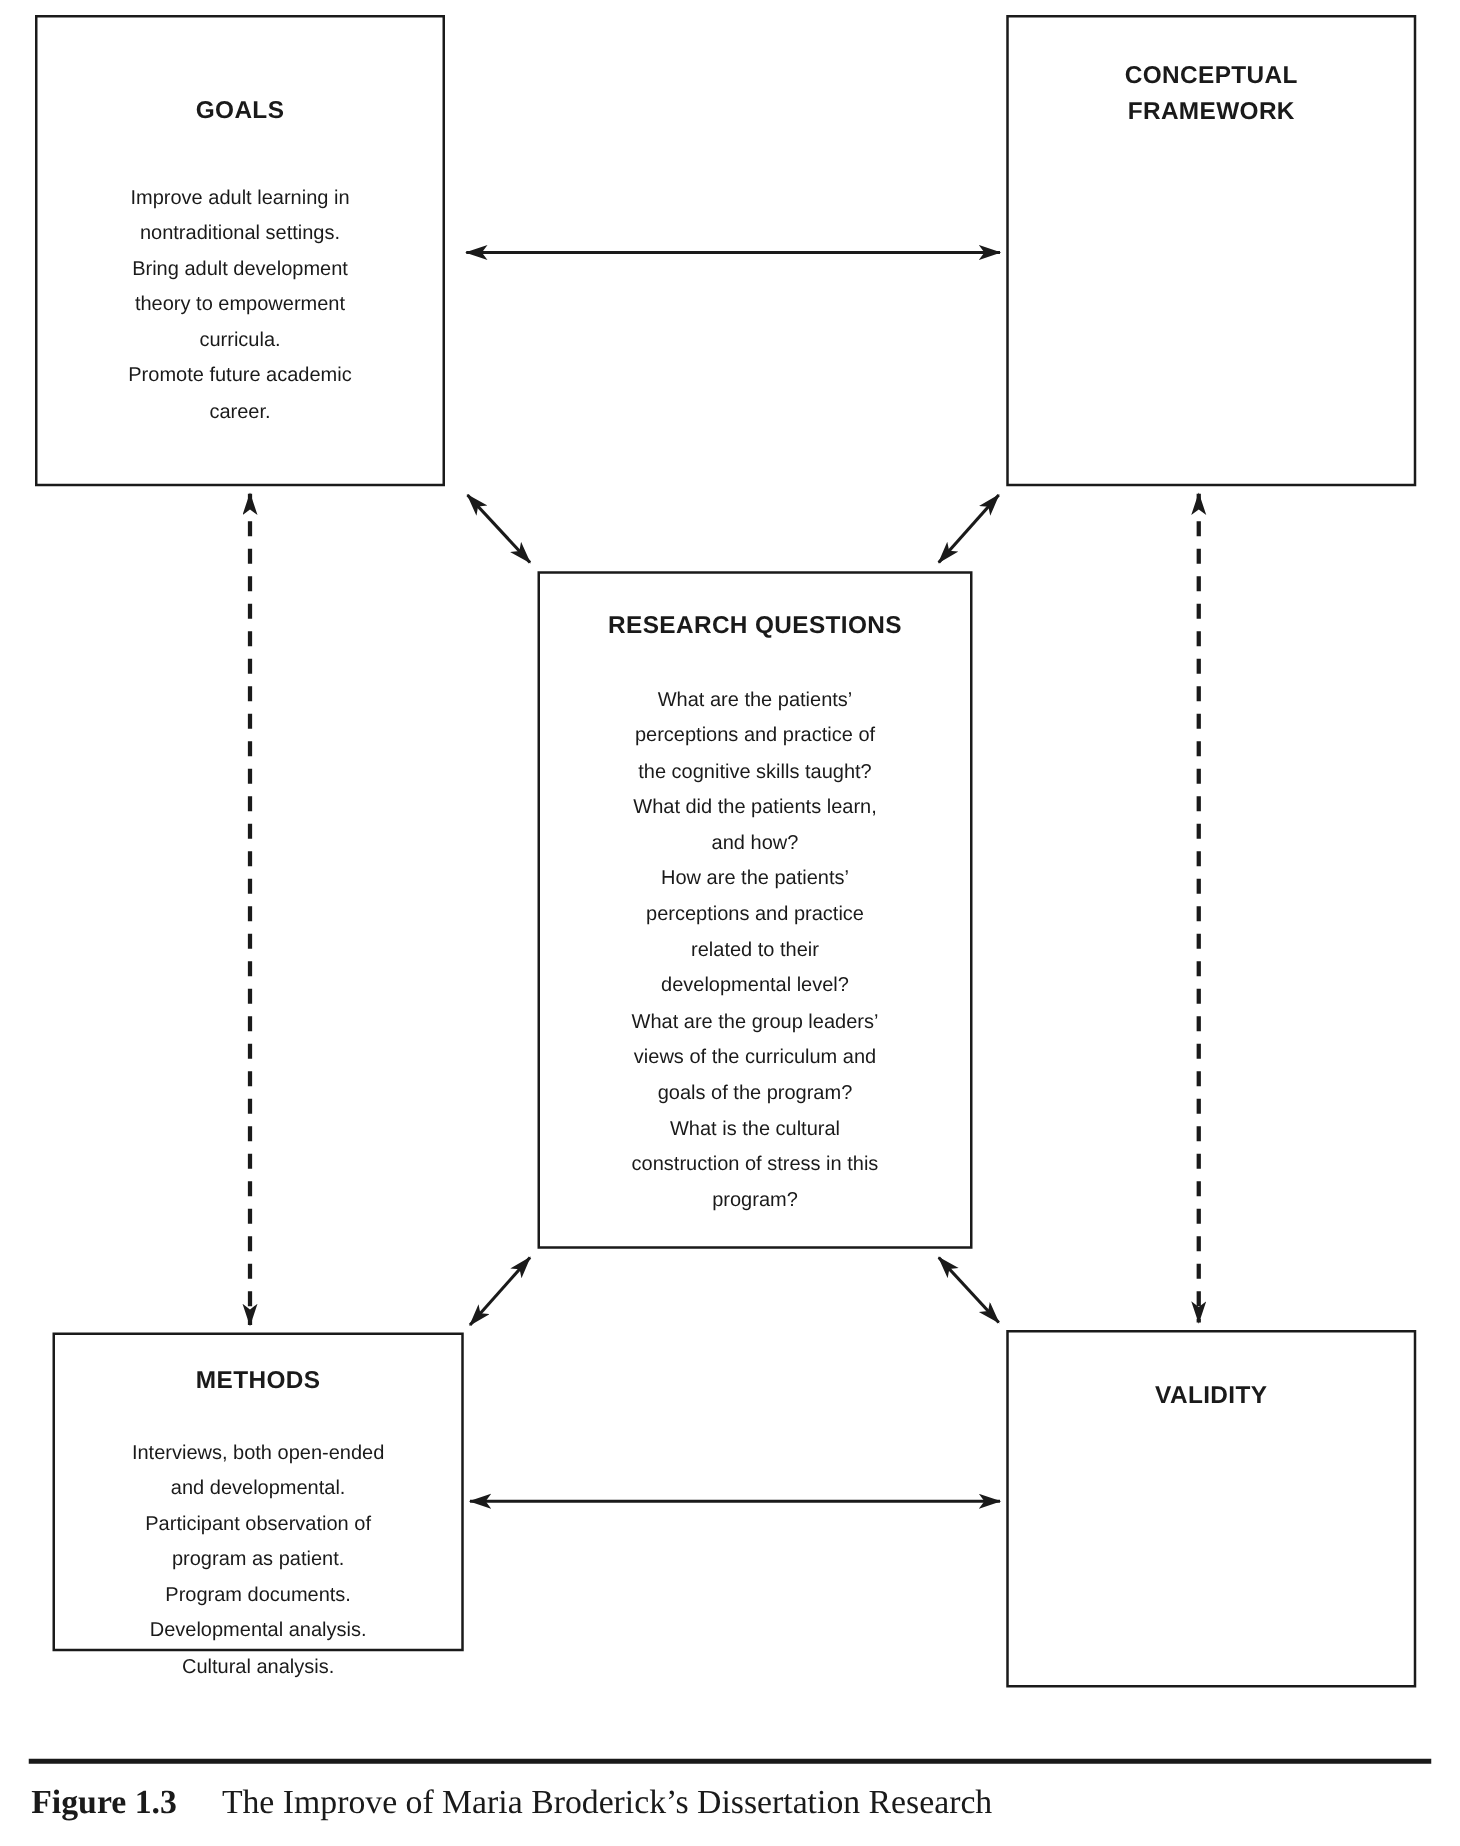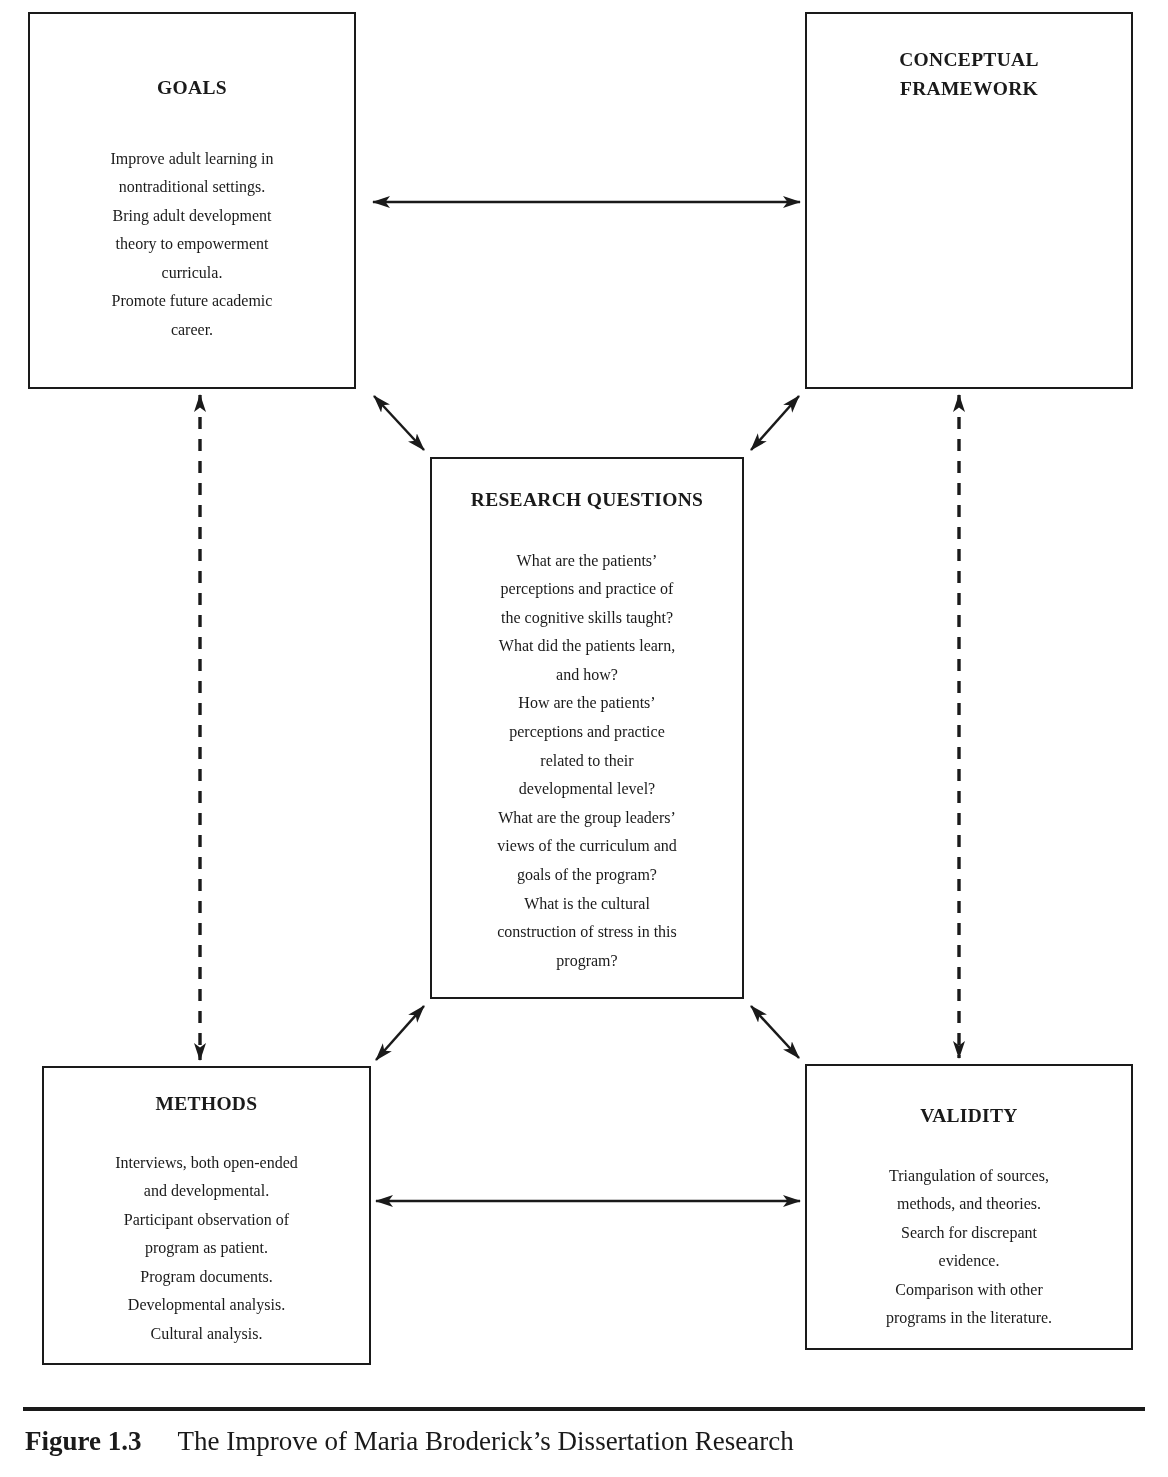--- a/index.html
+++ b/index.html
@@ -22,40 +22,39 @@
     top: 0;
     width: 1168px;
     height: 1410px;
   }
   .box {
     position: absolute;
     border: 2.5px solid #1a1a1a;
     background: #ffffff;
     box-sizing: border-box;
     text-align: center;
-    font-family: Liberation Serif, serif;
   }
   .box-title {
     font-weight: bold;
     font-size: 19.5px;
     line-height: 28.5px;
     letter-spacing: 0.3px;
     white-space: pre-line;
     margin-top: var(--pt, 24px);
   }
   .box-body {
     font-size: 16px;
     line-height: 28.6px;
     white-space: pre-line;
     margin-top: var(--gap, 30px);
   }
   .goals               { left: 28px;  top: 12px;   width: 328px; height: 377px; --pt: 60px; --gap: 42px; }
   .conceptual-framework{ left: 805px; top: 12px;   width: 328px; height: 377px; --pt: 32px; --gap: 41px; }
-  .research-questions  { left: 430px; top: 457px;  width: 314px; height: 542px; --pt: 27px; --gap: 32px; }
-  .methods             { left: 42px;  top: 1066px; width: 329px; height: 299px; --pt: 22px; --gap: 30px; }
+  .research-questions  { left: 430px; top: 457px;  width: 348px; height: 542px; --pt: 27px; --gap: 32px; }
+  .methods             { left: 42px;  top: 1066px; width: 329px; height: 255px; --pt: 22px; --gap: 30px; }
   .validity            { left: 805px; top: 1064px; width: 328px; height: 286px; --pt: 36px; --gap: 31px; }
   .caption-rule {
     position: absolute;
     left: 23px;
     top: 1407px;
     width: 1122px;
     height: 4px;
     background: #1a1a1a;
   }
   .caption {
@@ -135,26 +134,20 @@
 and developmental.
 Participant observation of
 program as patient.
 Program documents.
 Developmental analysis.
 Cultural analysis.</div>
   </div>
 
   <div class="box validity">
     <div class="box-title">VALIDITY</div>
-    <div class="box-body">Triangulation of sources,
-methods, and theories.
-Search for discrepant
-evidence.
-Comparison with other
-programs in the literature.</div>
   </div>
 
   <div class="caption-rule"></div>
 
   <div class="caption">
     <span class="caption-label">Figure 1.3</span><span class="caption-text">The Improve of Maria Broderick’s Dissertation Research</span>
   </div>
 
 </div>
 

